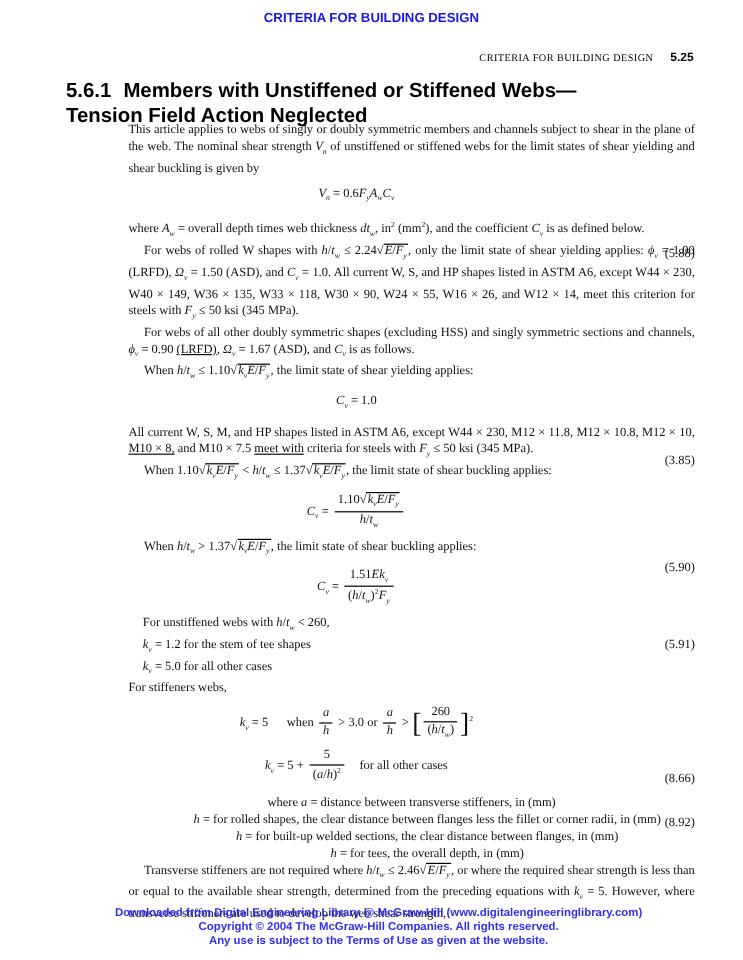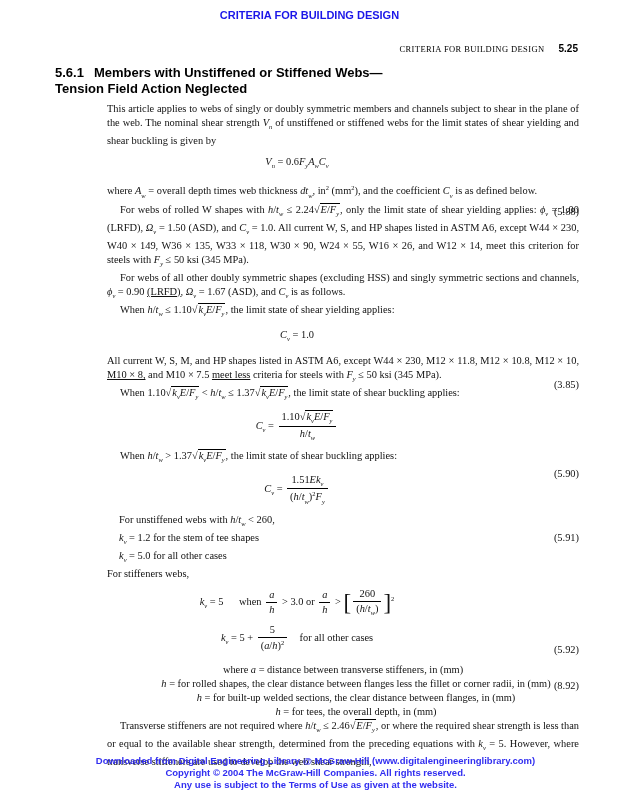--- a/index.html
+++ b/index.html
@@ -25,21 +25,21 @@
   }
   .running-head .pagenum{
     font-family:"Liberation Sans", sans-serif;
     font-weight:bold;font-size:10px;letter-spacing:0;
     margin-left:14px;
     text-align:right;
   }
   .heading{
     position:absolute;top:65px;left:55px;
     font-family:"Liberation Sans", sans-serif;
-    font-weight:bold;font-size:13px;line-height:1.25;color:#000;
+    font-weight:bold;font-size:17px;line-height:1.25;color:#000;
   }
   .heading .num{margin-right:10px;}
   .bodycol{
     position:absolute;top:102px;left:107px;width:472px;
     font-size:10.4px;line-height:14px;text-align:justify;
   }
   .bodycol p{margin:0;}
   .ind{text-indent:13px;}
   .pad12{padding-left:12px;text-align:left;}
   .mt4{margin-top:4px;}
@@ -103,21 +103,21 @@
 
     <p class="ind">For webs of all other doubly symmetric shapes (excluding HSS) and singly symmetric sections and channels, <i>ϕ</i><sub><i>v</i></sub> = 0.90 <u>(LRFD)</u>, <i>Ω</i><sub><i>v</i></sub> = 1.67 (ASD), and <i>C</i><sub><i>v</i></sub> is as follows.</p>
 
     <p class="ind mt4">When <i>h</i>/<i>t</i><sub><i>w</i></sub> ≤ 1.10<span class="sq">√<span class="sqb"><i>k</i><sub><i>v</i></sub><i>E</i>/<i>F</i><sub><i>y</i></sub></span></span>, the limit state of shear yielding applies:</p>
 
     <div class="eqrow">
       <span><i>C</i><sub><i>v</i></sub> = 1.0</span>
       <span class="eqnum-txt">(3.85)</span>
     </div>
 
-    <p>All current W, S, M, and HP shapes listed in ASTM A6, except W44 × 230, M12 × 11.8, M12 × 10.8, M12 × 10, <u>M10 × 8,</u> and M10 × 7.5 <u>meet less</u> criteria for steels with <i>F</i><sub><i>y</i></sub> ≤ 50 ksi (345 MPa).</p>
+    <p>All current W, S, M, and HP shapes listed in ASTM A6, except W44 × 230, M12 × 11.8, M12 × 10.8, M12 × 10, <u>M10 × 8,</u> and M10 × 7.5 <u>meet with</u> criteria for steels with <i>F</i><sub><i>y</i></sub> ≤ 50 ksi (345 MPa).</p>
 
     <p class="ind mt4">When 1.10<span class="sq">√<span class="sqb"><i>k</i><sub><i>v</i></sub><i>E</i>/<i>F</i><sub><i>y</i></sub></span></span> &lt; <i>h</i>/<i>t</i><sub><i>w</i></sub> ≤ 1.37<span class="sq">√<span class="sqb"><i>k</i><sub><i>v</i></sub><i>E</i>/<i>F</i><sub><i>y</i></sub></span></span>, the limit state of shear buckling applies:</p>
 
     <div class="eqrow mt10">
       <span><i>C</i><sub><i>v</i></sub> = <span class="frac"><span class="num">1.10<span class="sq">√<span class="sqb"><i>k</i><sub><i>v</i></sub><i>E</i>/<i>F</i><sub><i>y</i></sub></span></span></span><span class="den"><i>h</i>/<i>t</i><sub><i>w</i></sub></span></span></span>
       <span class="eqnum-txt">(5.90)</span>
     </div>
 
     <p class="ind mt8">When <i>h</i>/<i>t</i><sub><i>w</i></sub> &gt; 1.37<span class="sq">√<span class="sqb"><i>k</i><sub><i>v</i></sub><i>E</i>/<i>F</i><sub><i>y</i></sub></span></span>, the limit state of shear buckling applies:</p>
 
@@ -128,21 +128,21 @@
 
     <p class="pad12 mt12">For unstiffened webs with <i>h</i>/<i>t</i><sub><i>w</i></sub> &lt; 260,</p>
 
     <p class="pad12 mt12"><i>k</i><sub><i>v</i></sub> = 1.2 for the stem of tee shapes</p>
     <p class="pad12 mt4"><i>k</i><sub><i>v</i></sub> = 5.0 for all other cases</p>
 
     <p class="mt12">For stiffeners webs,</p>
 
     <div class="eqrow mt10">
       <span><i>k</i><sub><i>v</i></sub> = 5&nbsp;&nbsp;&nbsp;&nbsp;&nbsp;&nbsp;when <span class="frac"><span class="num"><i>a</i></span><span class="den"><i>h</i></span></span> &gt; 3.0 or <span class="frac"><span class="num"><i>a</i></span><span class="den"><i>h</i></span></span> &gt; <span class="brk">[</span><span class="frac"><span class="num">260</span><span class="den">(<i>h</i>/<i>t</i><sub><i>w</i></sub>)</span></span><span class="brk">]</span><sup>2</sup></span>
-      <span class="eqnum-txt">(5.92)</span>
+      <span class="eqnum-txt">(8.66)</span>
     </div>
 
     <div class="eqrow mt8">
       <span><i>k</i><sub><i>v</i></sub> = 5 + <span class="frac"><span class="num">5</span><span class="den">(<i>a</i>/<i>h</i>)<sup>2</sup></span></span>&nbsp;&nbsp;&nbsp;&nbsp;for all other cases</span>
       <span class="eqnum-txt">(8.92)</span>
     </div>
 
     <div class="wlist">
       <div>where <i>a</i> = distance between transverse stiffeners, in (mm)</div>
       <div class="wline"><i>h</i> = for rolled shapes, the clear distance between flanges less the fillet or corner radii, in (mm)</div>

